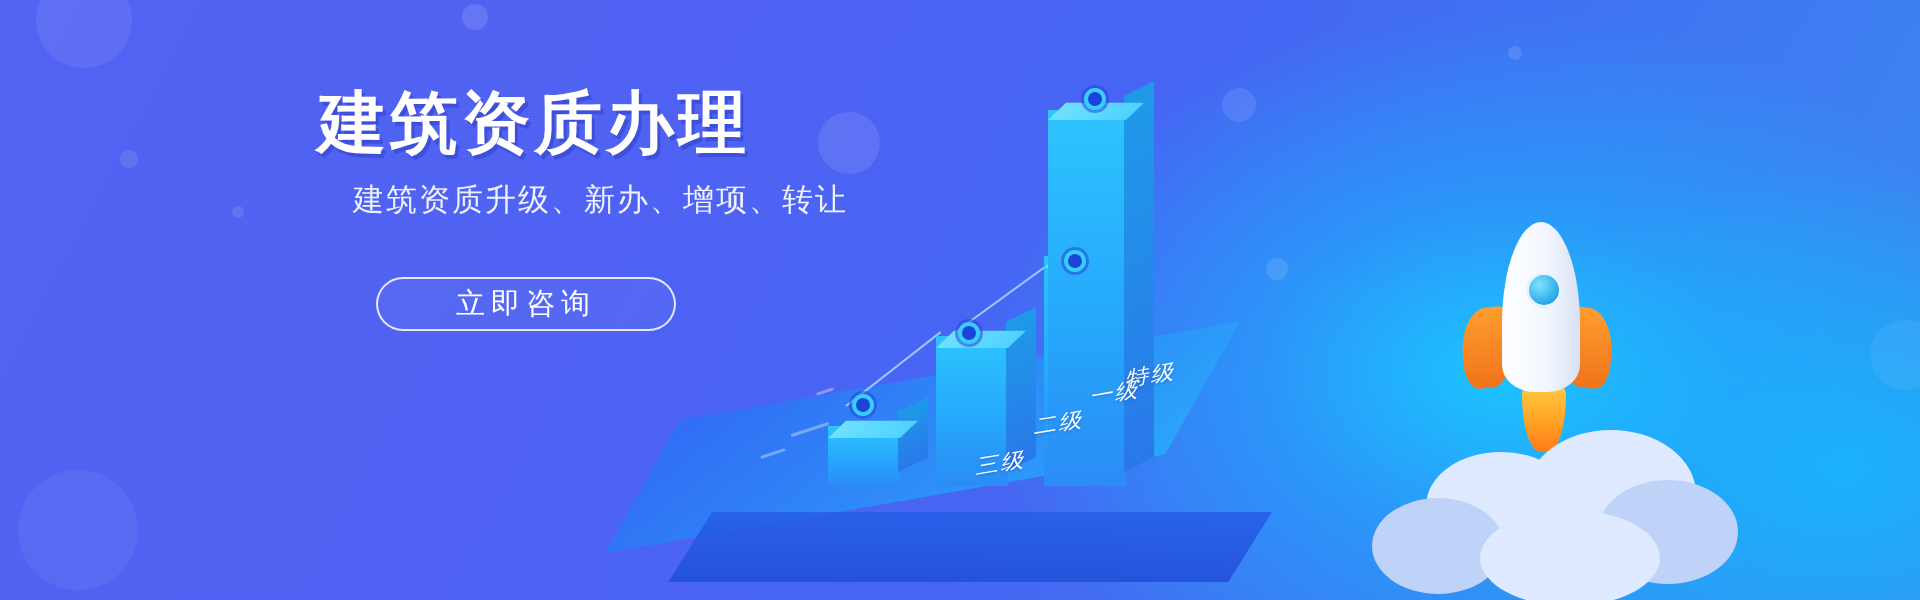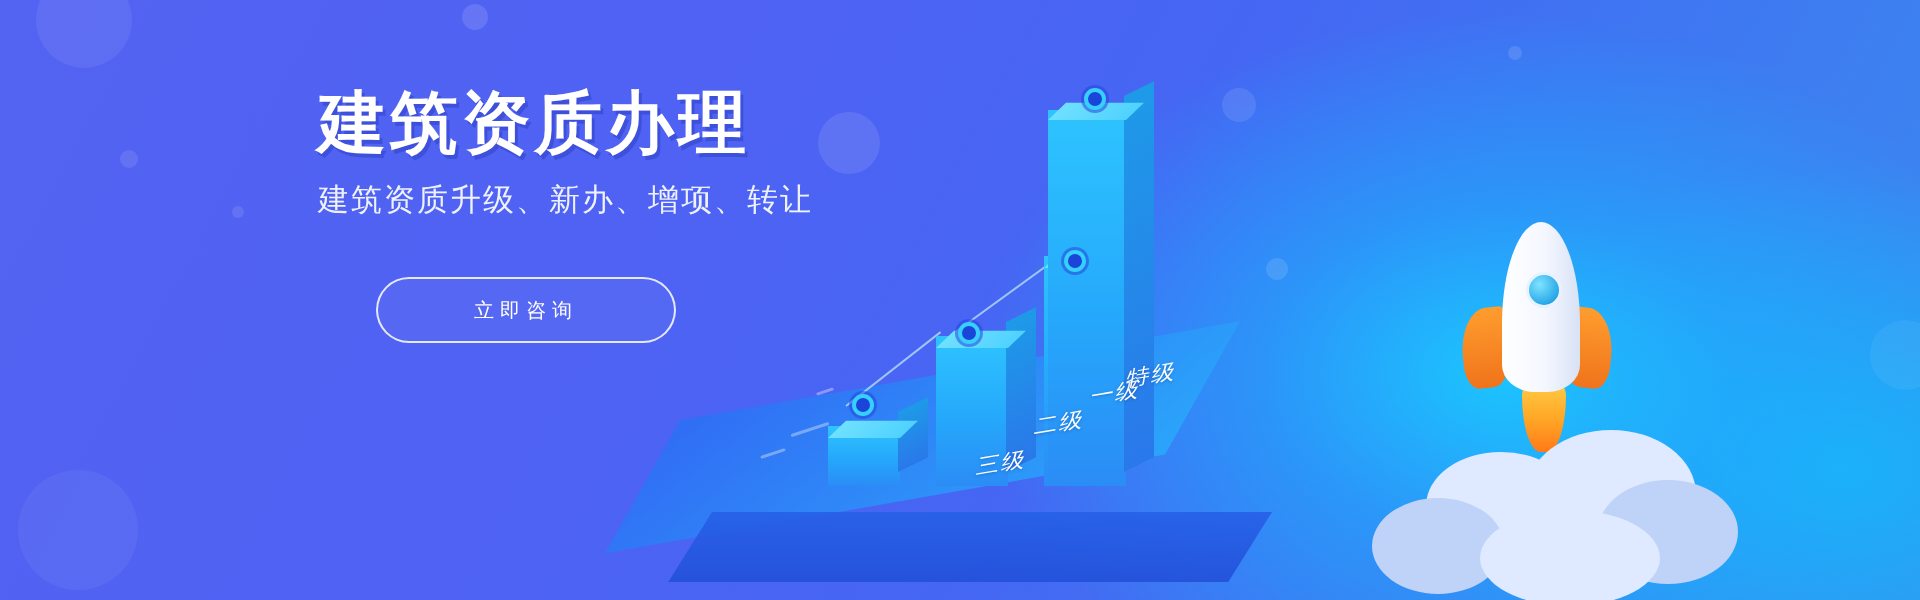--- a/index.html
+++ b/index.html
@@ -31,21 +31,21 @@
   }
   #headline {
     font-size:68px; font-weight:bold; color:#ffffff;
     letter-spacing:4px; line-height:1.08;
     text-shadow:3px 4px 0 rgba(40,60,190,.45);
     white-space:nowrap;
   }
   #subhead {
     margin-top:20px;
     font-size:31px; color:#eef2ff; font-weight:300;
-    letter-spacing:2px; white-space:nowrap;
+    letter-spacing:2px; white-space:nowrap;margin-left:35px;
   }
 
   
   #tagline-wrap { position:relative; margin-top:30px; width:452px; height:62px; }
   #tagline-shape {
     position:absolute; inset:0;
     background:linear-gradient(90deg,#2a3fe2 0%,#2b43ea 55%,#2f4cf0 100%);
     transform:skewX(-14deg);
     box-shadow:0 2px 10px rgba(20,30,120,.3);
   }
@@ -58,24 +58,24 @@
     position:absolute; inset:0;
     display:flex; align-items:center; justify-content:center;
     font-size:30px; font-weight:bold; letter-spacing:2px;
     color:#ffc14d; white-space:nowrap;
     text-shadow:1px 2px 0 rgba(120,60,0,.25);
   }
 
   
   #cta {
     margin-top:56px; margin-left:58px;
-    width:300px; height:66px; border-radius:33px;
+    width:300px; height:54px; border-radius:33px;
     border:2px solid rgba(255,255,255,.85);
     display:flex; align-items:center; justify-content:center;
-    font-size:20px; color:#ffffff; letter-spacing:6px;
+    font-size:29px; color:#ffffff; letter-spacing:6px;
     background:rgba(255,255,255,.04);
     cursor:pointer;
   }
 
   
   #chart-scene { position:absolute; left:640px; top:60px; width:720px; height:540px; z-index:4; }
   #platform {
     position:absolute; left:40px; top:360px; width:620px; height:180px;
   }
   .plat-top {

